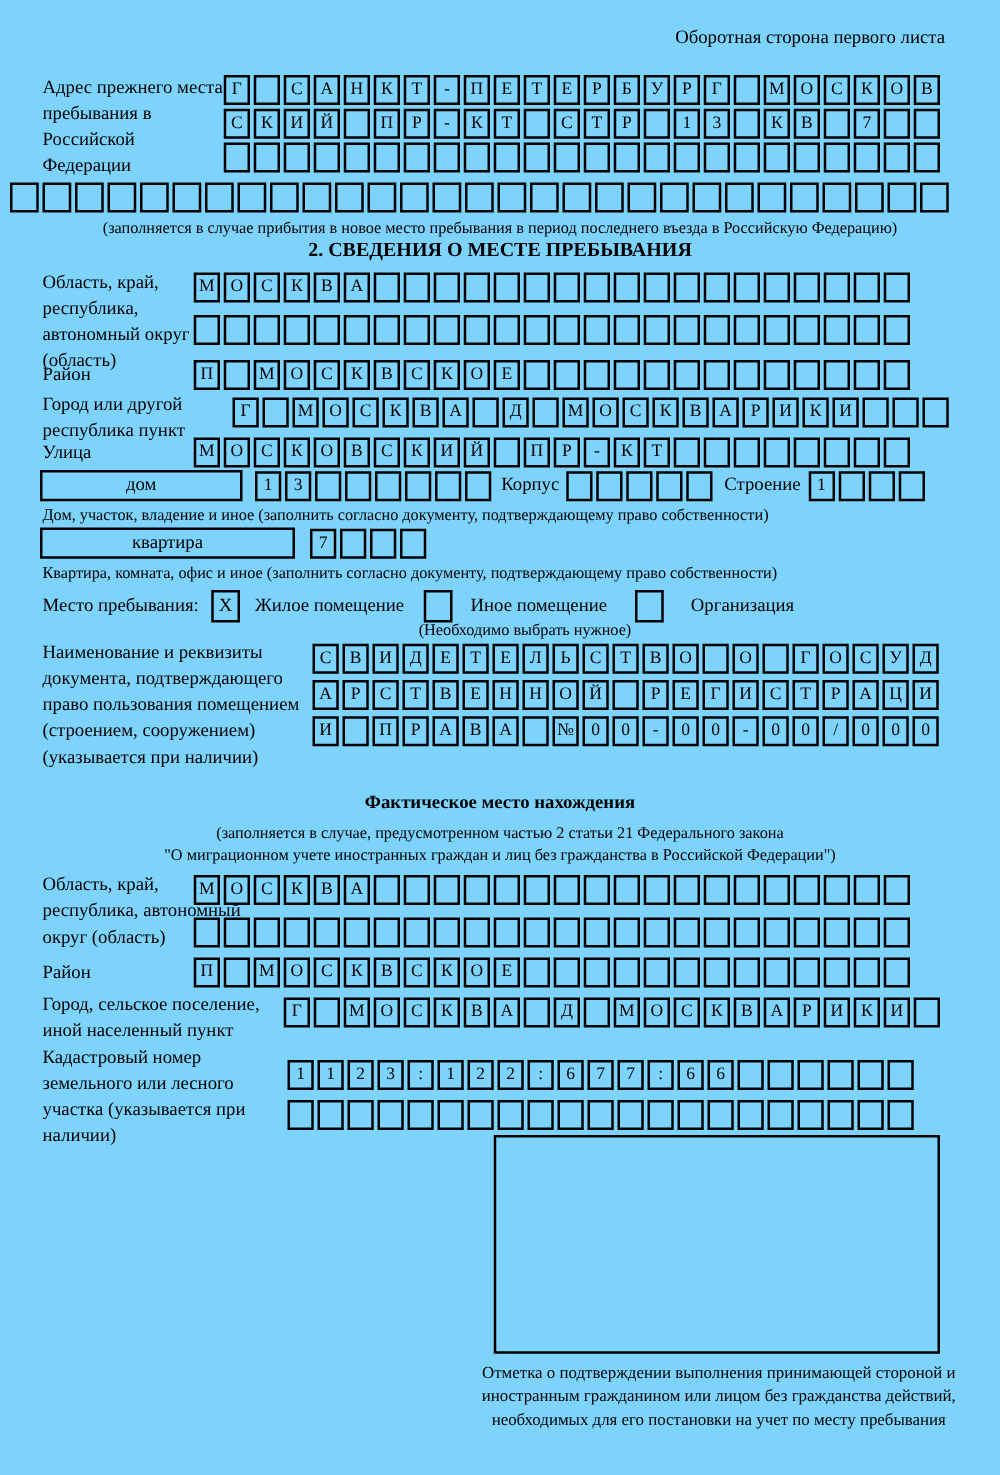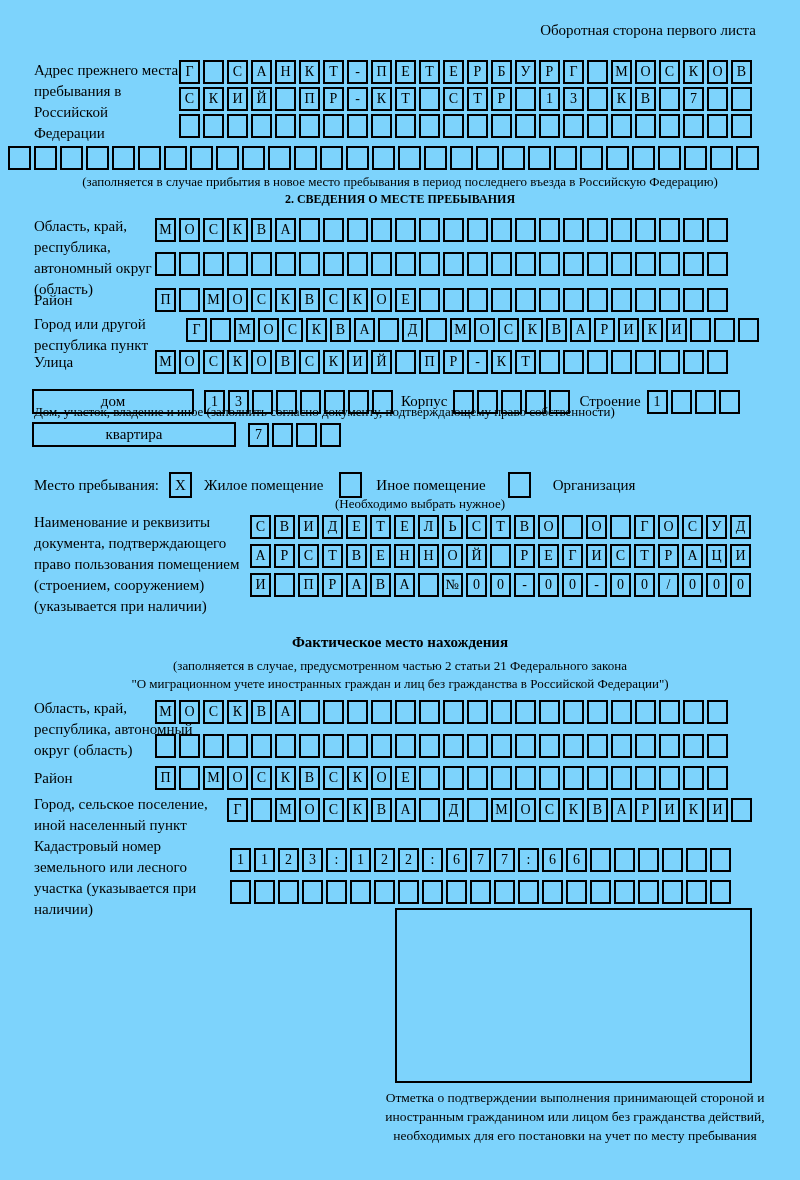--- a/index.html
+++ b/index.html
@@ -12,21 +12,21 @@
   .cellrow{display:flex;}
   .cell{
     width:17px;height:20px;border:2px solid #000;margin-right:3px;flex:0 0 auto;
     display:flex;align-items:center;justify-content:center;
     font-size:14px;line-height:20px;
   }
   .pitch26 .cell{width:19px;}
   .docrows .cellrow{margin-bottom:5px;}
   .caption{font-size:13px;}
   .center{left:0;width:800px;text-align:center;}
-  .sect-title{font-weight:bold;font-size:12px;}
+  .sect-title{font-weight:bold;font-size:16px;}
   .sub-title{font-weight:bold;font-size:15px;}
   .widebox{
     border:2px solid #000;height:21px;display:flex;align-items:center;justify-content:center;
     flex:0 0 auto;
   }
   .chk{
     width:19px;height:22px;border:2px solid #000;display:inline-flex;flex:0 0 auto;
     align-items:center;justify-content:center;font-size:15px;
   }
   .inline-flex{display:flex;align-items:center;}
@@ -287,21 +287,21 @@
       <div class="cell"></div>
       <div class="cell"></div>
       <div class="cell"></div>
       <div class="cell"></div>
       <div class="cell"></div>
       <div class="cell"></div>
       <div class="cell"></div>
       <div class="cell"></div>
     </div>
 
-  <div class="abs gap-row" style="left:32px;top:389px;">
+  <div class="abs gap-row" style="left:32px;top:376px;">
     <div class="widebox" style="width:158px;">дом</div>
     <div class="cellrow" style="margin-left:10px;">
         <div class="cell">1</div>
         <div class="cell">3</div>
         <div class="cell"></div>
         <div class="cell"></div>
         <div class="cell"></div>
         <div class="cell"></div>
         <div class="cell"></div>
         <div class="cell"></div>
@@ -326,20 +326,21 @@
 
   <div class="abs gap-row" style="left:32px;top:422px;">
     <div class="widebox" style="width:200px;">квартира</div>
     <div class="cellrow" style="margin-left:12px;">
         <div class="cell">7</div>
         <div class="cell"></div>
         <div class="cell"></div>
         <div class="cell"></div>
       </div>
   </div>
+  <div class="abs caption" style="left:34px;top:450px;">Квартира, комната, офис и иное (заполнить согласно документу, подтверждающему право собственности)</div>
 
   <div class="abs inline-flex" style="left:34px;top:472px;">
     <span>Место пребывания:</span>
     <span class="chk" style="margin-left:10px;">X</span>
     <span style="margin-left:12px;">Жилое помещение</span>
     <span class="chk" style="margin-left:16px;"></span>
     <span style="margin-left:14px;">Иное помещение</span>
     <span class="chk" style="margin-left:22px;"></span>
     <span style="margin-left:22px;">Организация</span>
   </div>

